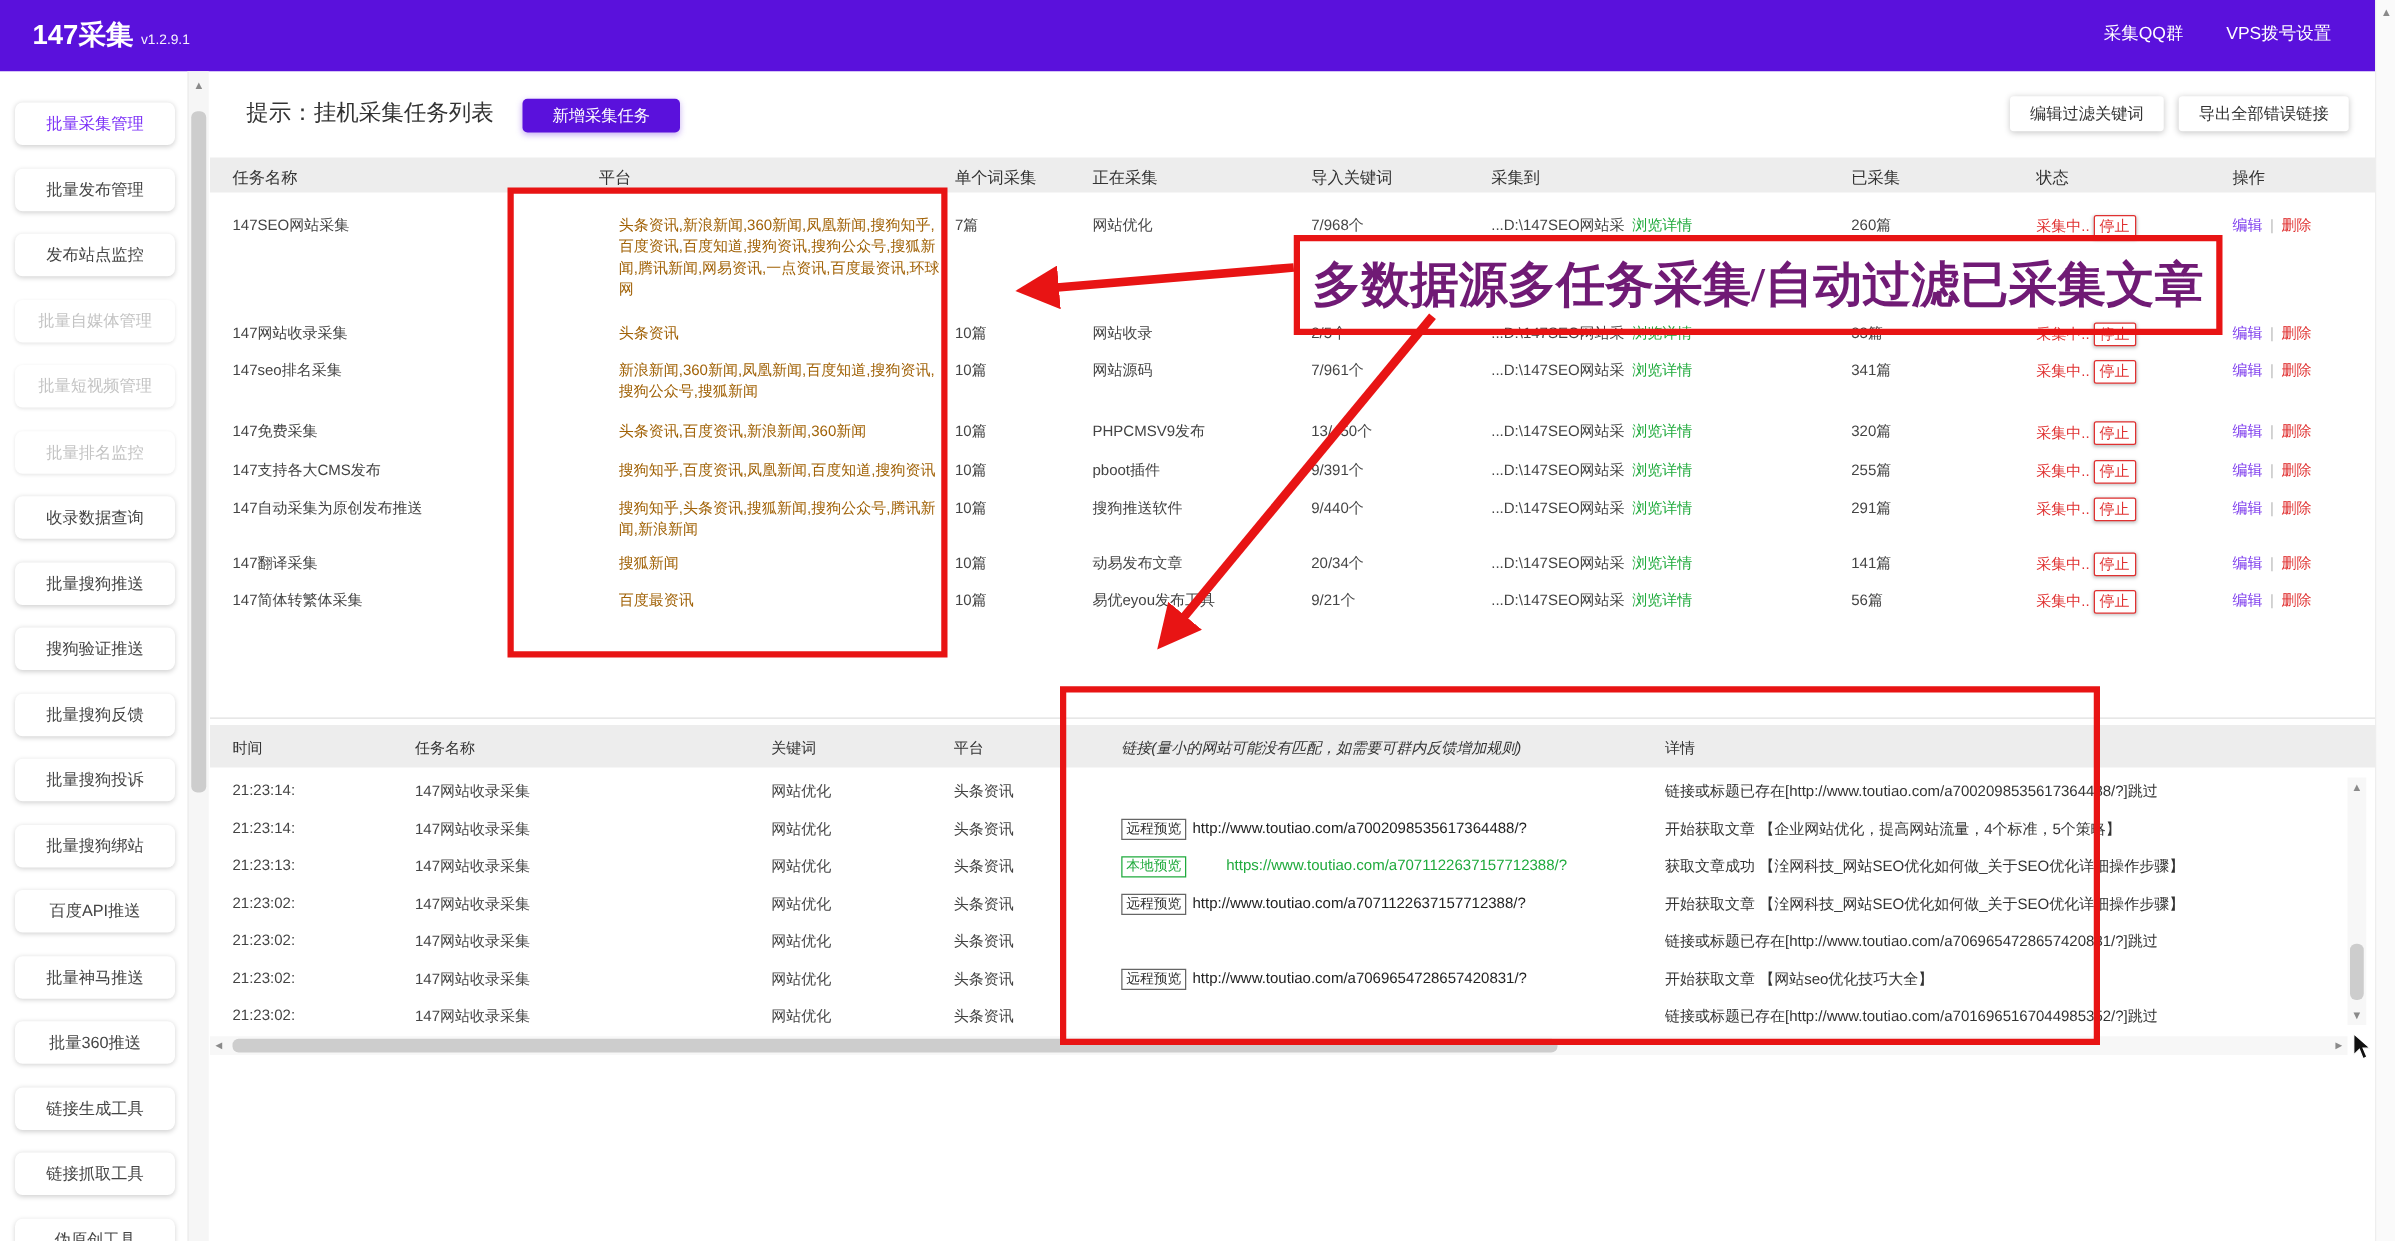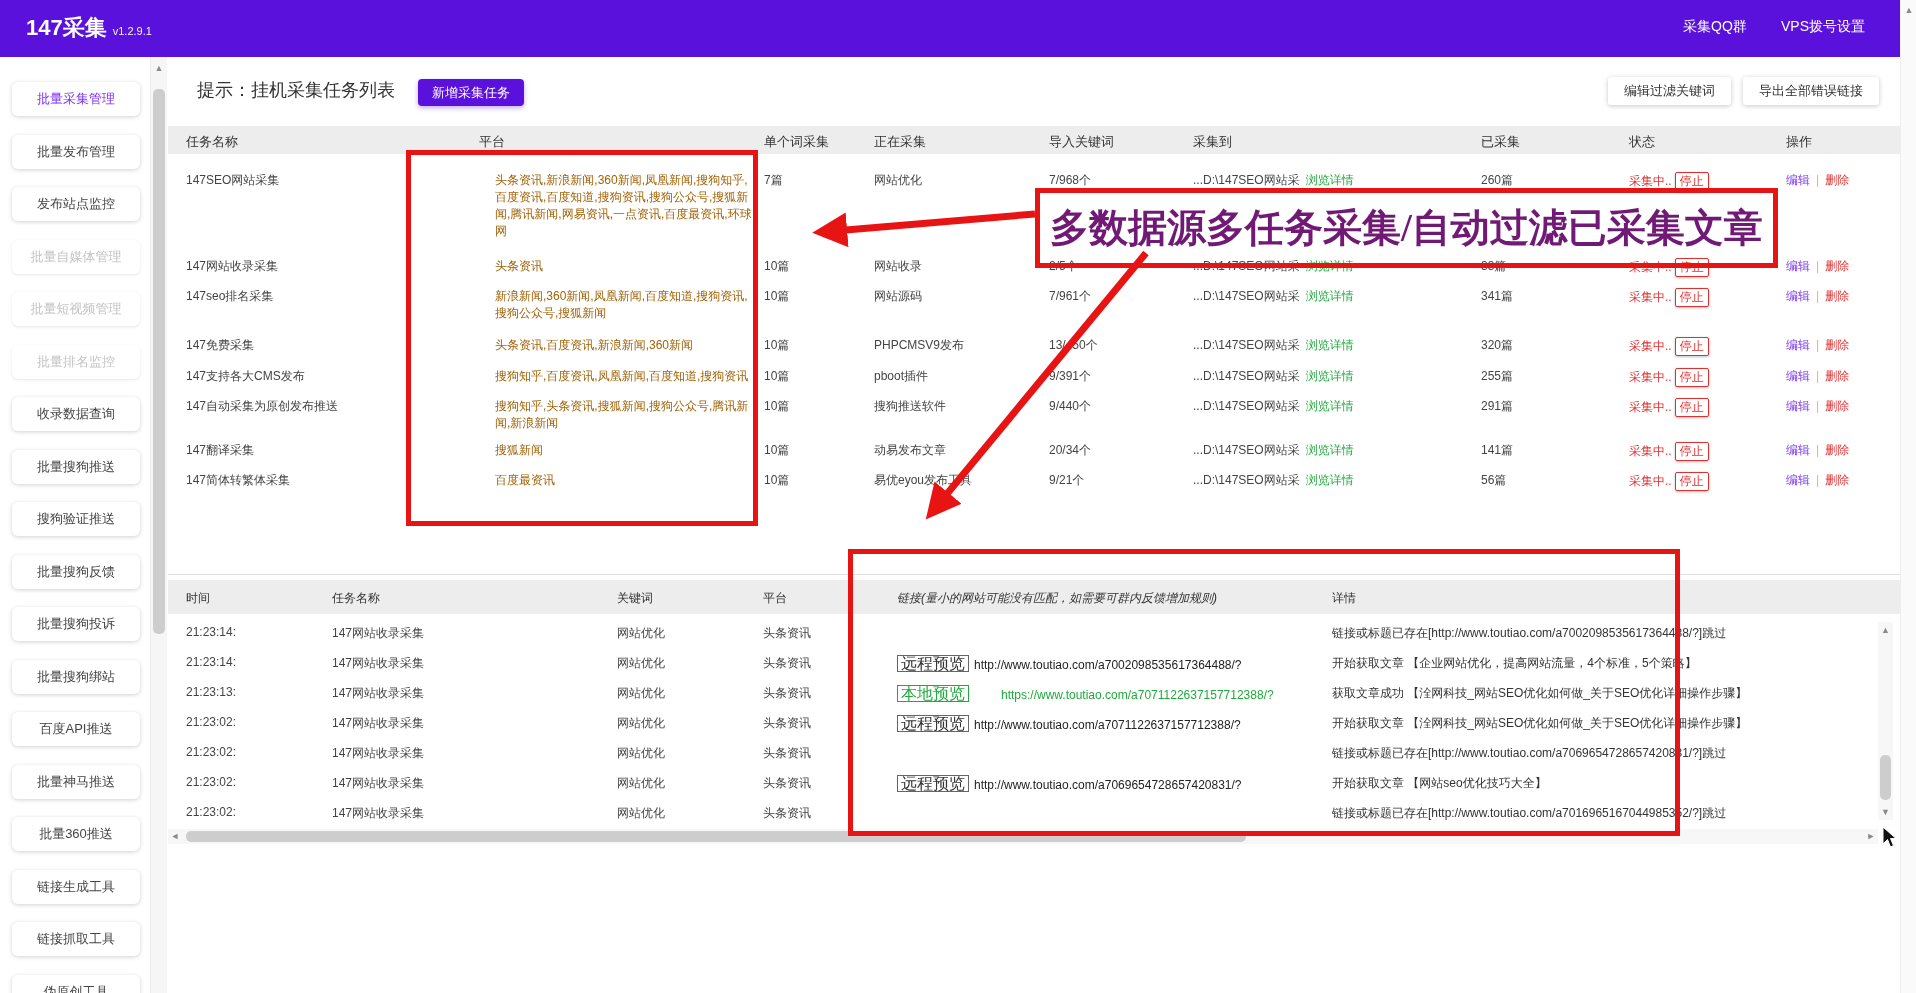--- a/index.html
+++ b/index.html
@@ -12,21 +12,21 @@
   .top-link{position:absolute;top:18px;color:#fff;font-size:14px;cursor:pointer;white-space:nowrap;}
   #link-qq{left:1683px;} #link-vps{left:1781px;}
   
   .side-item{position:absolute;left:12px;width:128px;height:34px;background:#fff;border-radius:6px;
              box-shadow:0 1px 4px rgba(0,0,0,.18);display:flex;align-items:center;justify-content:center;
              font-size:13px;color:#444;cursor:pointer;white-space:nowrap;}
   .side-item.active{color:#7b2ff7;}
   .side-item.disabled{color:#c3c3c3;box-shadow:0 1px 3px rgba(0,0,0,.10);cursor:default;}
   
   .page-title{position:absolute;left:185px;top:78px;font-size:18px;color:#333;white-space:nowrap;margin-left:12px;}
-  .btn-add{position:absolute;left:418px;top:79px;height:27px;padding:0 14px;background:#5a11dc;color:#fff;
+  .btn-add{position:absolute;left:418px;top:79px;height:27px;padding:0 24px;background:#5a11dc;color:#fff;
            font-size:13px;border-radius:4px;display:flex;align-items:center;box-shadow:0 2px 5px rgba(90,17,220,.35);cursor:pointer;white-space:nowrap;}
   .btn-white{position:absolute;top:77px;height:28px;padding:0 16px;background:#fff;border-radius:3px;
              box-shadow:0 1px 5px rgba(0,0,0,.22);font-size:13px;color:#333;display:flex;align-items:center;cursor:pointer;white-space:nowrap;}
   #btn-filter{left:1608px;} #btn-export{left:1743px;}
   
   .thead-band{position:absolute;left:168px;top:126px;width:1737px;height:28px;background:#ededed;}
   .log-band{position:absolute;left:168px;top:580px;width:1737px;height:34px;background:#ededed;}
   .row{position:absolute;left:0;top:0;width:1916px;height:0;}
   .cell{position:absolute;top:0;font-size:12px;color:#444;white-space:nowrap;}
   .hcell{position:absolute;top:0;font-size:13px;color:#333;white-space:nowrap;}
@@ -34,21 +34,21 @@
   .tc5{left:1193px}.tc6{left:1481px}.tc7{left:1629px}.tc8{left:1786px}
   .platform{white-space:normal;width:260px;line-height:17px;color:#a16207;margin-left:16px;}
   .browse{color:#1faa3c;margin-left:6px;cursor:pointer;}
   .status-text{color:#e03131;}
   .stop-btn{display:inline-block;margin-left:3px;border:1px solid #e03131;color:#e03131;font-size:12px;
             padding:0 4px;border-radius:2px;background:#fff;box-shadow:0 1px 3px rgba(0,0,0,.25);cursor:pointer;}
   .edit{color:#7c3aed;cursor:pointer;} .sep{color:#bbb;margin:0 6px;} .del{color:#e03131;cursor:pointer;}
   .divider{position:absolute;left:168px;top:574px;width:1737px;height:1px;background:#e0e0e0;}
   
   .lc0{left:186px}.lc1{left:332px}.lc2{left:617px}.lc3{left:763px}.lc4{left:897px}.lc5{left:1332px}
-  .badge{display:inline-block;border:1px solid #666;color:#333;font-size:16px;padding:0 3px;margin-right:5px;line-height:15px;cursor:pointer;}
+  .badge{display:inline-block;border:1px solid #666;color:#333;font-size:11px;padding:0 3px;margin-right:5px;line-height:15px;cursor:pointer;}
   .badge.local{border-color:#1faa3c;color:#1faa3c;}
   .loglink{color:#222;cursor:pointer;} .loglink.green{color:#1faa3c;margin-left:27px;}
   .logdetail{color:#333;}
   
   .redbox{position:absolute;border:5px solid #e81414;pointer-events:none;z-index:30;}
   #rb-top{left:406px;top:150px;width:342px;height:366px;}
   #rb-bottom{left:848px;top:549px;width:822px;height:277px;}
   #annotation{position:absolute;left:1035px;top:188px;border:5px solid #e81414;color:#701a75;
               font-size:39px;font-weight:bold;padding:8px 10px;white-space:nowrap;z-index:31;background:transparent;font-family:Liberation Serif, serif;}
   #arrows{position:absolute;left:0;top:0;width:1916px;height:993px;pointer-events:none;z-index:32;}

